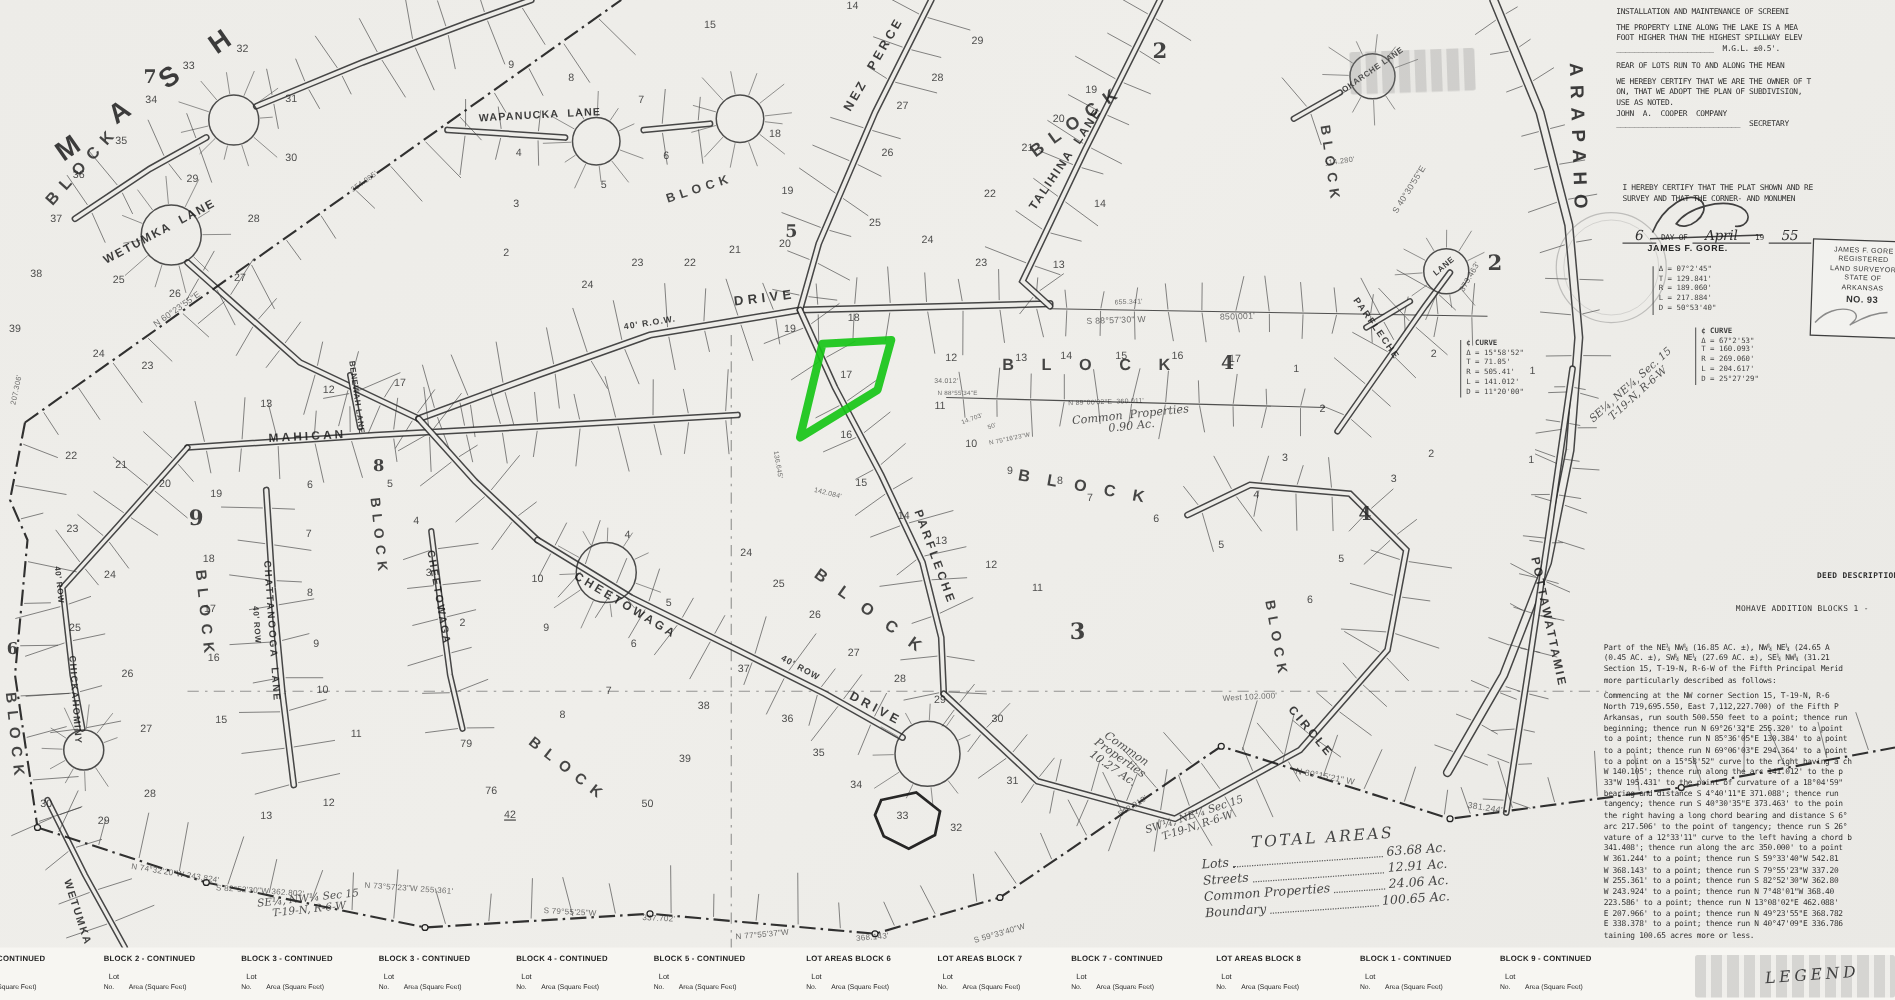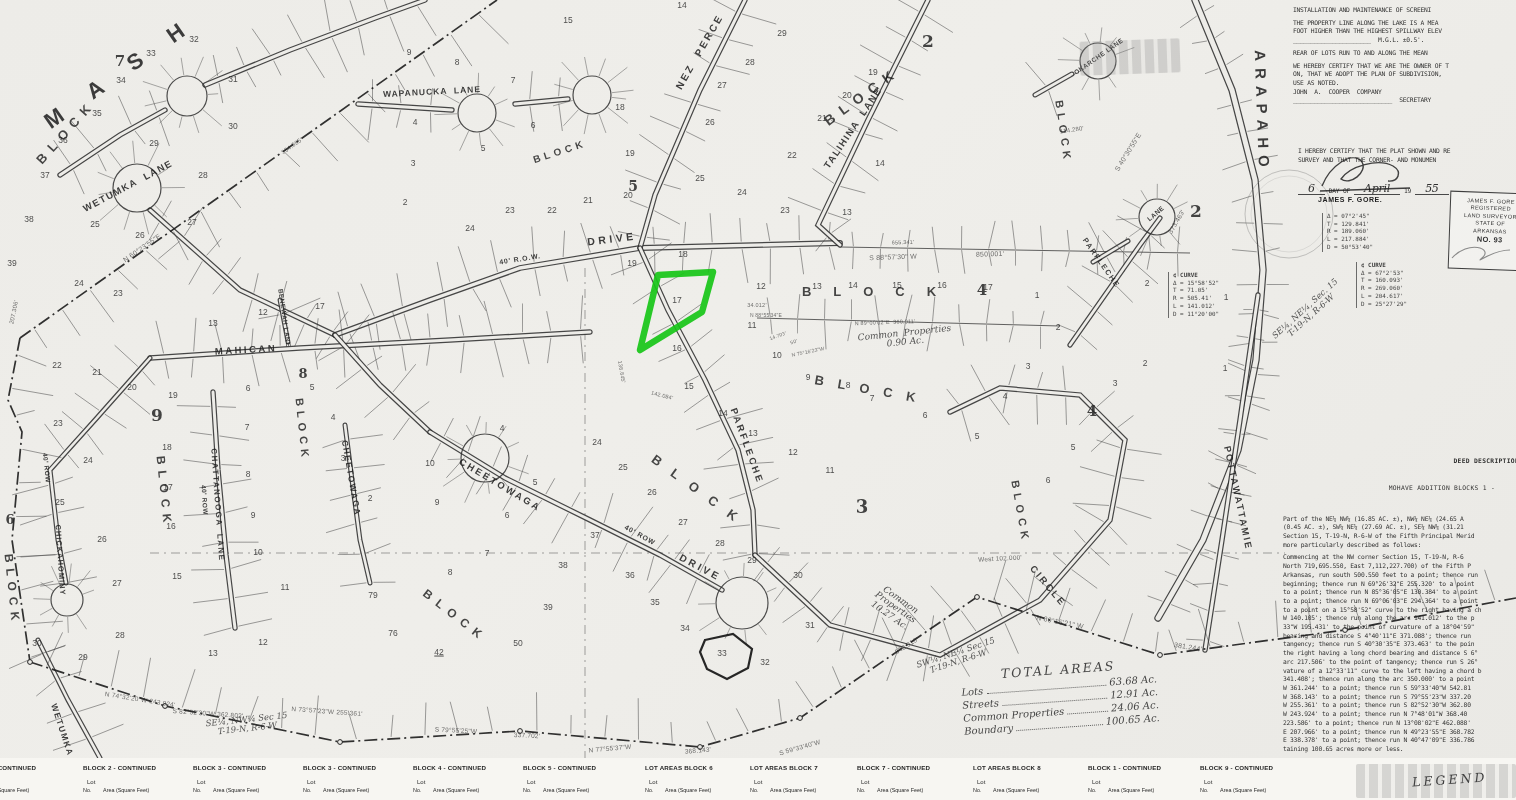--- a/index.html
+++ b/index.html
@@ -834,21 +834,21 @@
       <div class="map-label lot" style="left: 333px; top: 417px; font-size: 8.5px; transform: translate(-50%, -50%) rotate(0deg);"><div>4</div></div>
       <div class="map-label lot" style="left: 343px; top: 458px; font-size: 8.5px; transform: translate(-50%, -50%) rotate(0deg);"><div>3</div></div>
       <div class="map-label lot" style="left: 370px; top: 498px; font-size: 8.5px; transform: translate(-50%, -50%) rotate(0deg);"><div>2</div></div>
       <div class="map-label lot" style="left: 373px; top: 595px; font-size: 8.5px; transform: translate(-50%, -50%) rotate(0deg);"><div>79</div></div>
       <div class="map-label lot" style="left: 37px; top: 643px; font-size: 8.5px; transform: translate(-50%, -50%) rotate(0deg);"><div>30</div></div>
       <div class="map-label lot" style="left: 83px; top: 657px; font-size: 8.5px; transform: translate(-50%, -50%) rotate(0deg);"><div>29</div></div>
       <div class="map-label lot" style="left: 120px; top: 635px; font-size: 8.5px; transform: translate(-50%, -50%) rotate(0deg);"><div>28</div></div>
       <div class="map-label lot" style="left: 213px; top: 653px; font-size: 8.5px; transform: translate(-50%, -50%) rotate(0deg);"><div>13</div></div>
       <div class="map-label lot" style="left: 263px; top: 642px; font-size: 8.5px; transform: translate(-50%, -50%) rotate(0deg);"><div>12</div></div>
       <div class="map-label lot" style="left: 393px; top: 633px; font-size: 8.5px; transform: translate(-50%, -50%) rotate(0deg);"><div>76</div></div>
-      <div class="map-label lot" style="left: 439px; top: 652px; font-size: 8.5px; transform: translate(-50%, -50%) rotate(0deg); text-decoration: underline;"><div>42</div></div>
+      <div class="map-label lot" style="left: 408px; top: 652px; font-size: 8.5px; transform: translate(-50%, -50%) rotate(0deg); text-decoration: underline;"><div>42</div></div>
       <div class="map-label lot" style="left: 457px; top: 62px; font-size: 8.5px; transform: translate(-50%, -50%) rotate(0deg);"><div>8</div></div>
       <div class="map-label lot" style="left: 513px; top: 80px; font-size: 8.5px; transform: translate(-50%, -50%) rotate(0deg);"><div>7</div></div>
       <div class="map-label lot" style="left: 533px; top: 125px; font-size: 8.5px; transform: translate(-50%, -50%) rotate(0deg);"><div>6</div></div>
       <div class="map-label lot" style="left: 409px; top: 52px; font-size: 8.5px; transform: translate(-50%, -50%) rotate(0deg);"><div>9</div></div>
       <div class="map-label lot" style="left: 483px; top: 148px; font-size: 8.5px; transform: translate(-50%, -50%) rotate(0deg);"><div>5</div></div>
       <div class="map-label lot" style="left: 415px; top: 122px; font-size: 8.5px; transform: translate(-50%, -50%) rotate(0deg);"><div>4</div></div>
       <div class="map-label lot" style="left: 413px; top: 163px; font-size: 8.5px; transform: translate(-50%, -50%) rotate(0deg);"><div>3</div></div>
       <div class="map-label lot" style="left: 405px; top: 202px; font-size: 8.5px; transform: translate(-50%, -50%) rotate(0deg);"><div>2</div></div>
       <div class="map-label lot" style="left: 568px; top: 20px; font-size: 8.5px; transform: translate(-50%, -50%) rotate(0deg);"><div>15</div></div>
       <div class="map-label lot" style="left: 682px; top: 5px; font-size: 8.5px; transform: translate(-50%, -50%) rotate(0deg);"><div>14</div></div>

